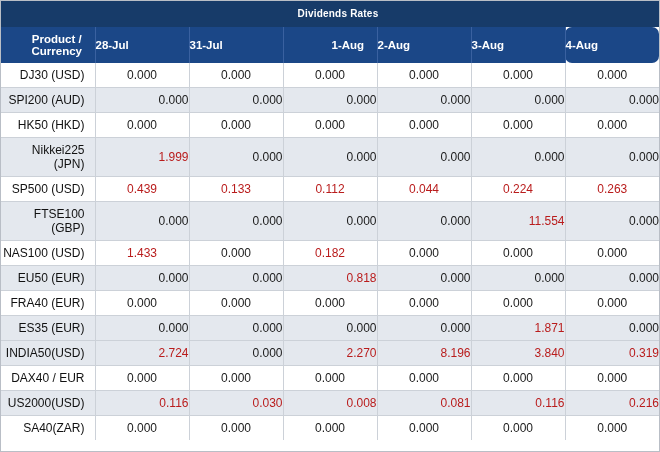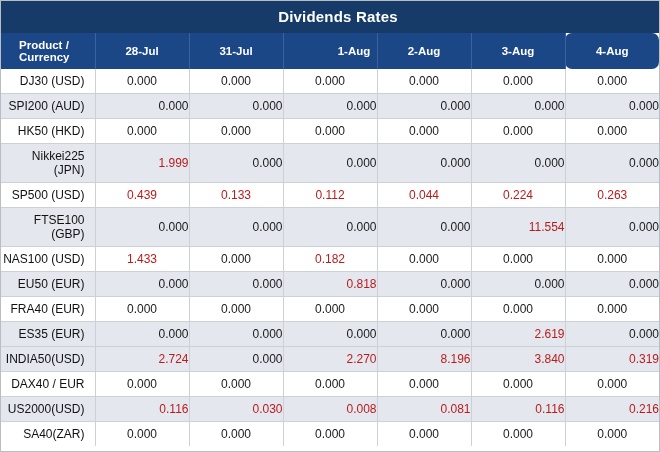--- a/index.html
+++ b/index.html
@@ -21,41 +21,41 @@
     background: #ffffff;
   }
   table.dividends {
     width: 100%;
     border-collapse: collapse;
     table-layout: fixed;
   }
   .title-row th {
     background: #173b69;
     color: #ffffff;
-    font-size: 15px;
+    font-size: 10px;
     font-weight: bold;
     text-align: center;
     padding: 7px 0 8px 16px;
     letter-spacing: 0.2px;
   }
   .header-row th {
     background: #1b4787;
     color: #ffffff;
     font-size: 11.5px;
     font-weight: bold;
-    text-align: center;
+    text-align: left;
     padding: 6px 0 6px 0;
     border-right: 1px solid #3a61a0;
   }
   .header-row th:last-child {
     border-right: none;
     border-radius: 7px;
   }
   .header-row th.label-col {
-    text-align: left;
+    text-align: center;
     padding-left: 18px;
   }
   td {
     font-size: 12px;
     color: #1a1a1a;
     text-align: center;
     padding: 5px 0 5px 0;
     border-right: 1px solid #ccd1d8;
     border-bottom: 1px solid #ccd1d8;
   }
@@ -185,21 +185,21 @@
           <td class="zero">0.000</td>
           <td class="zero">0.000</td>
           <td class="zero">0.000</td>
         </tr>
         <tr class="odd">
           <td class="label-col">ES35 (EUR)</td>
           <td class="zero">0.000</td>
           <td class="zero">0.000</td>
           <td class="zero">0.000</td>
           <td class="zero">0.000</td>
-          <td class="pos">2.619</td>
+          <td class="pos">1.871</td>
           <td class="zero">0.000</td>
         </tr>
         <tr class="odd">
           <td class="label-col">INDIA50(USD)</td>
           <td class="pos">2.724</td>
           <td class="zero">0.000</td>
           <td class="pos">2.270</td>
           <td class="pos">8.196</td>
           <td class="pos">3.840</td>
           <td class="pos">0.319</td>

